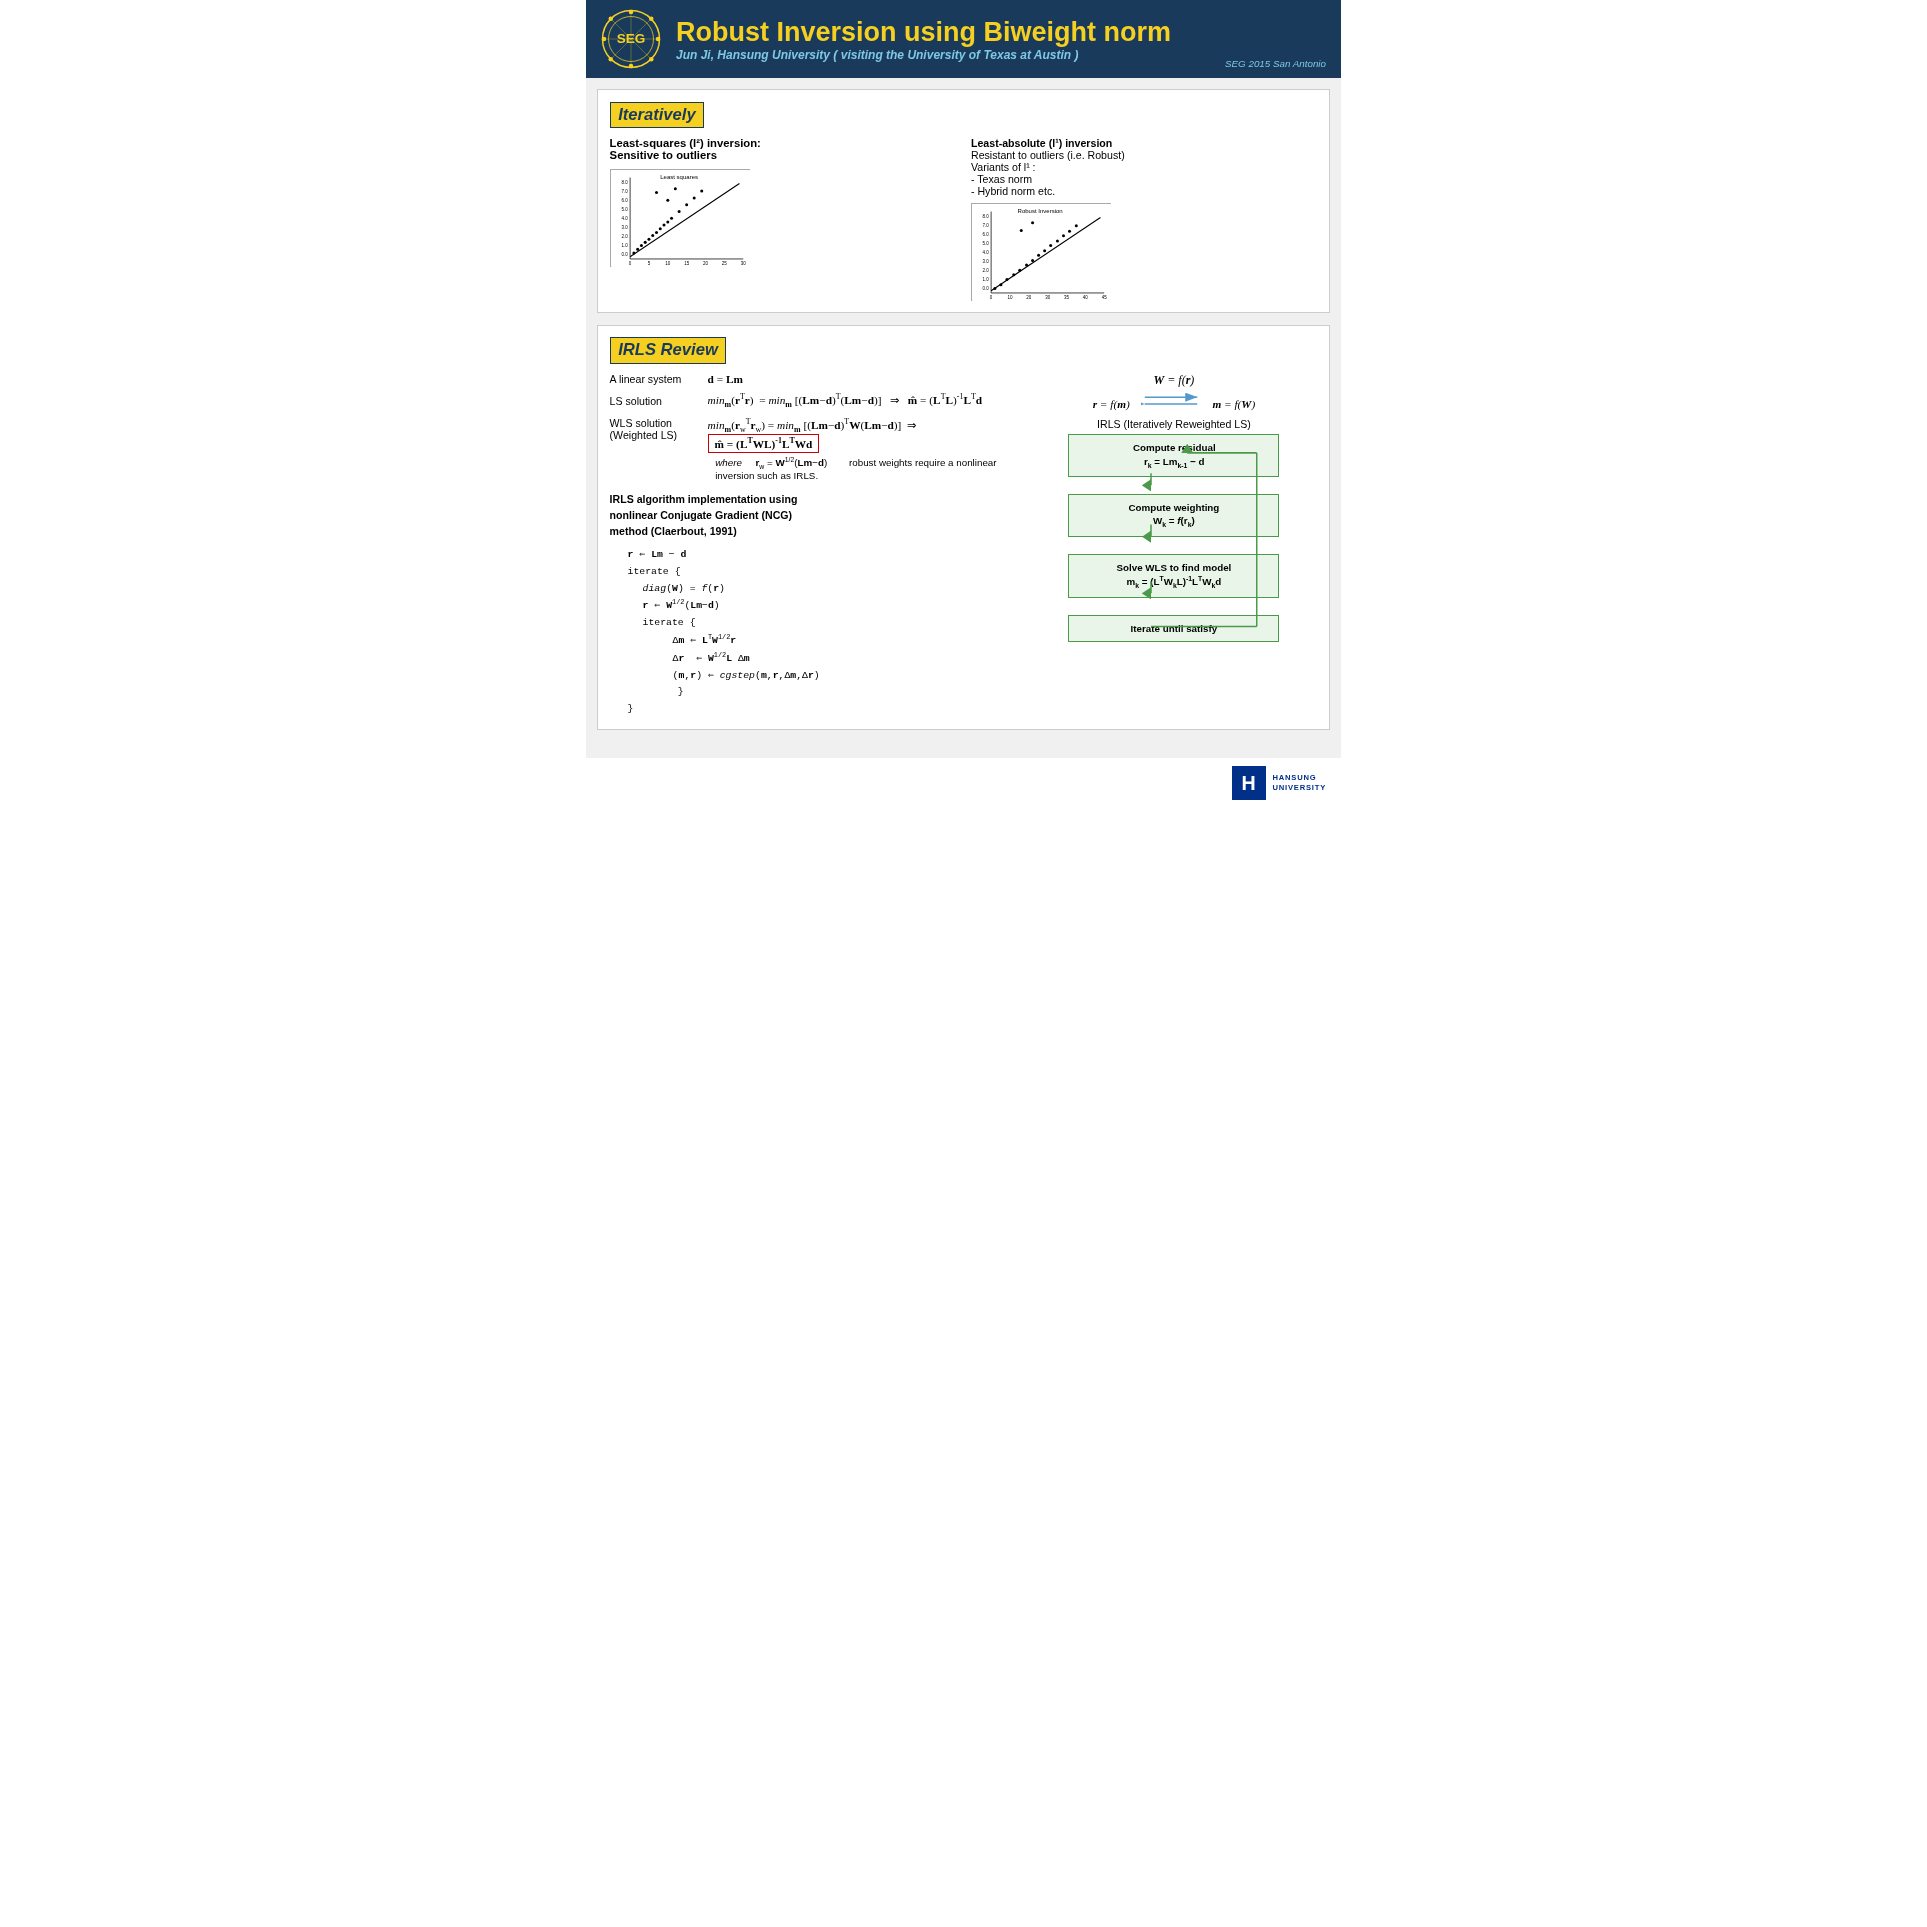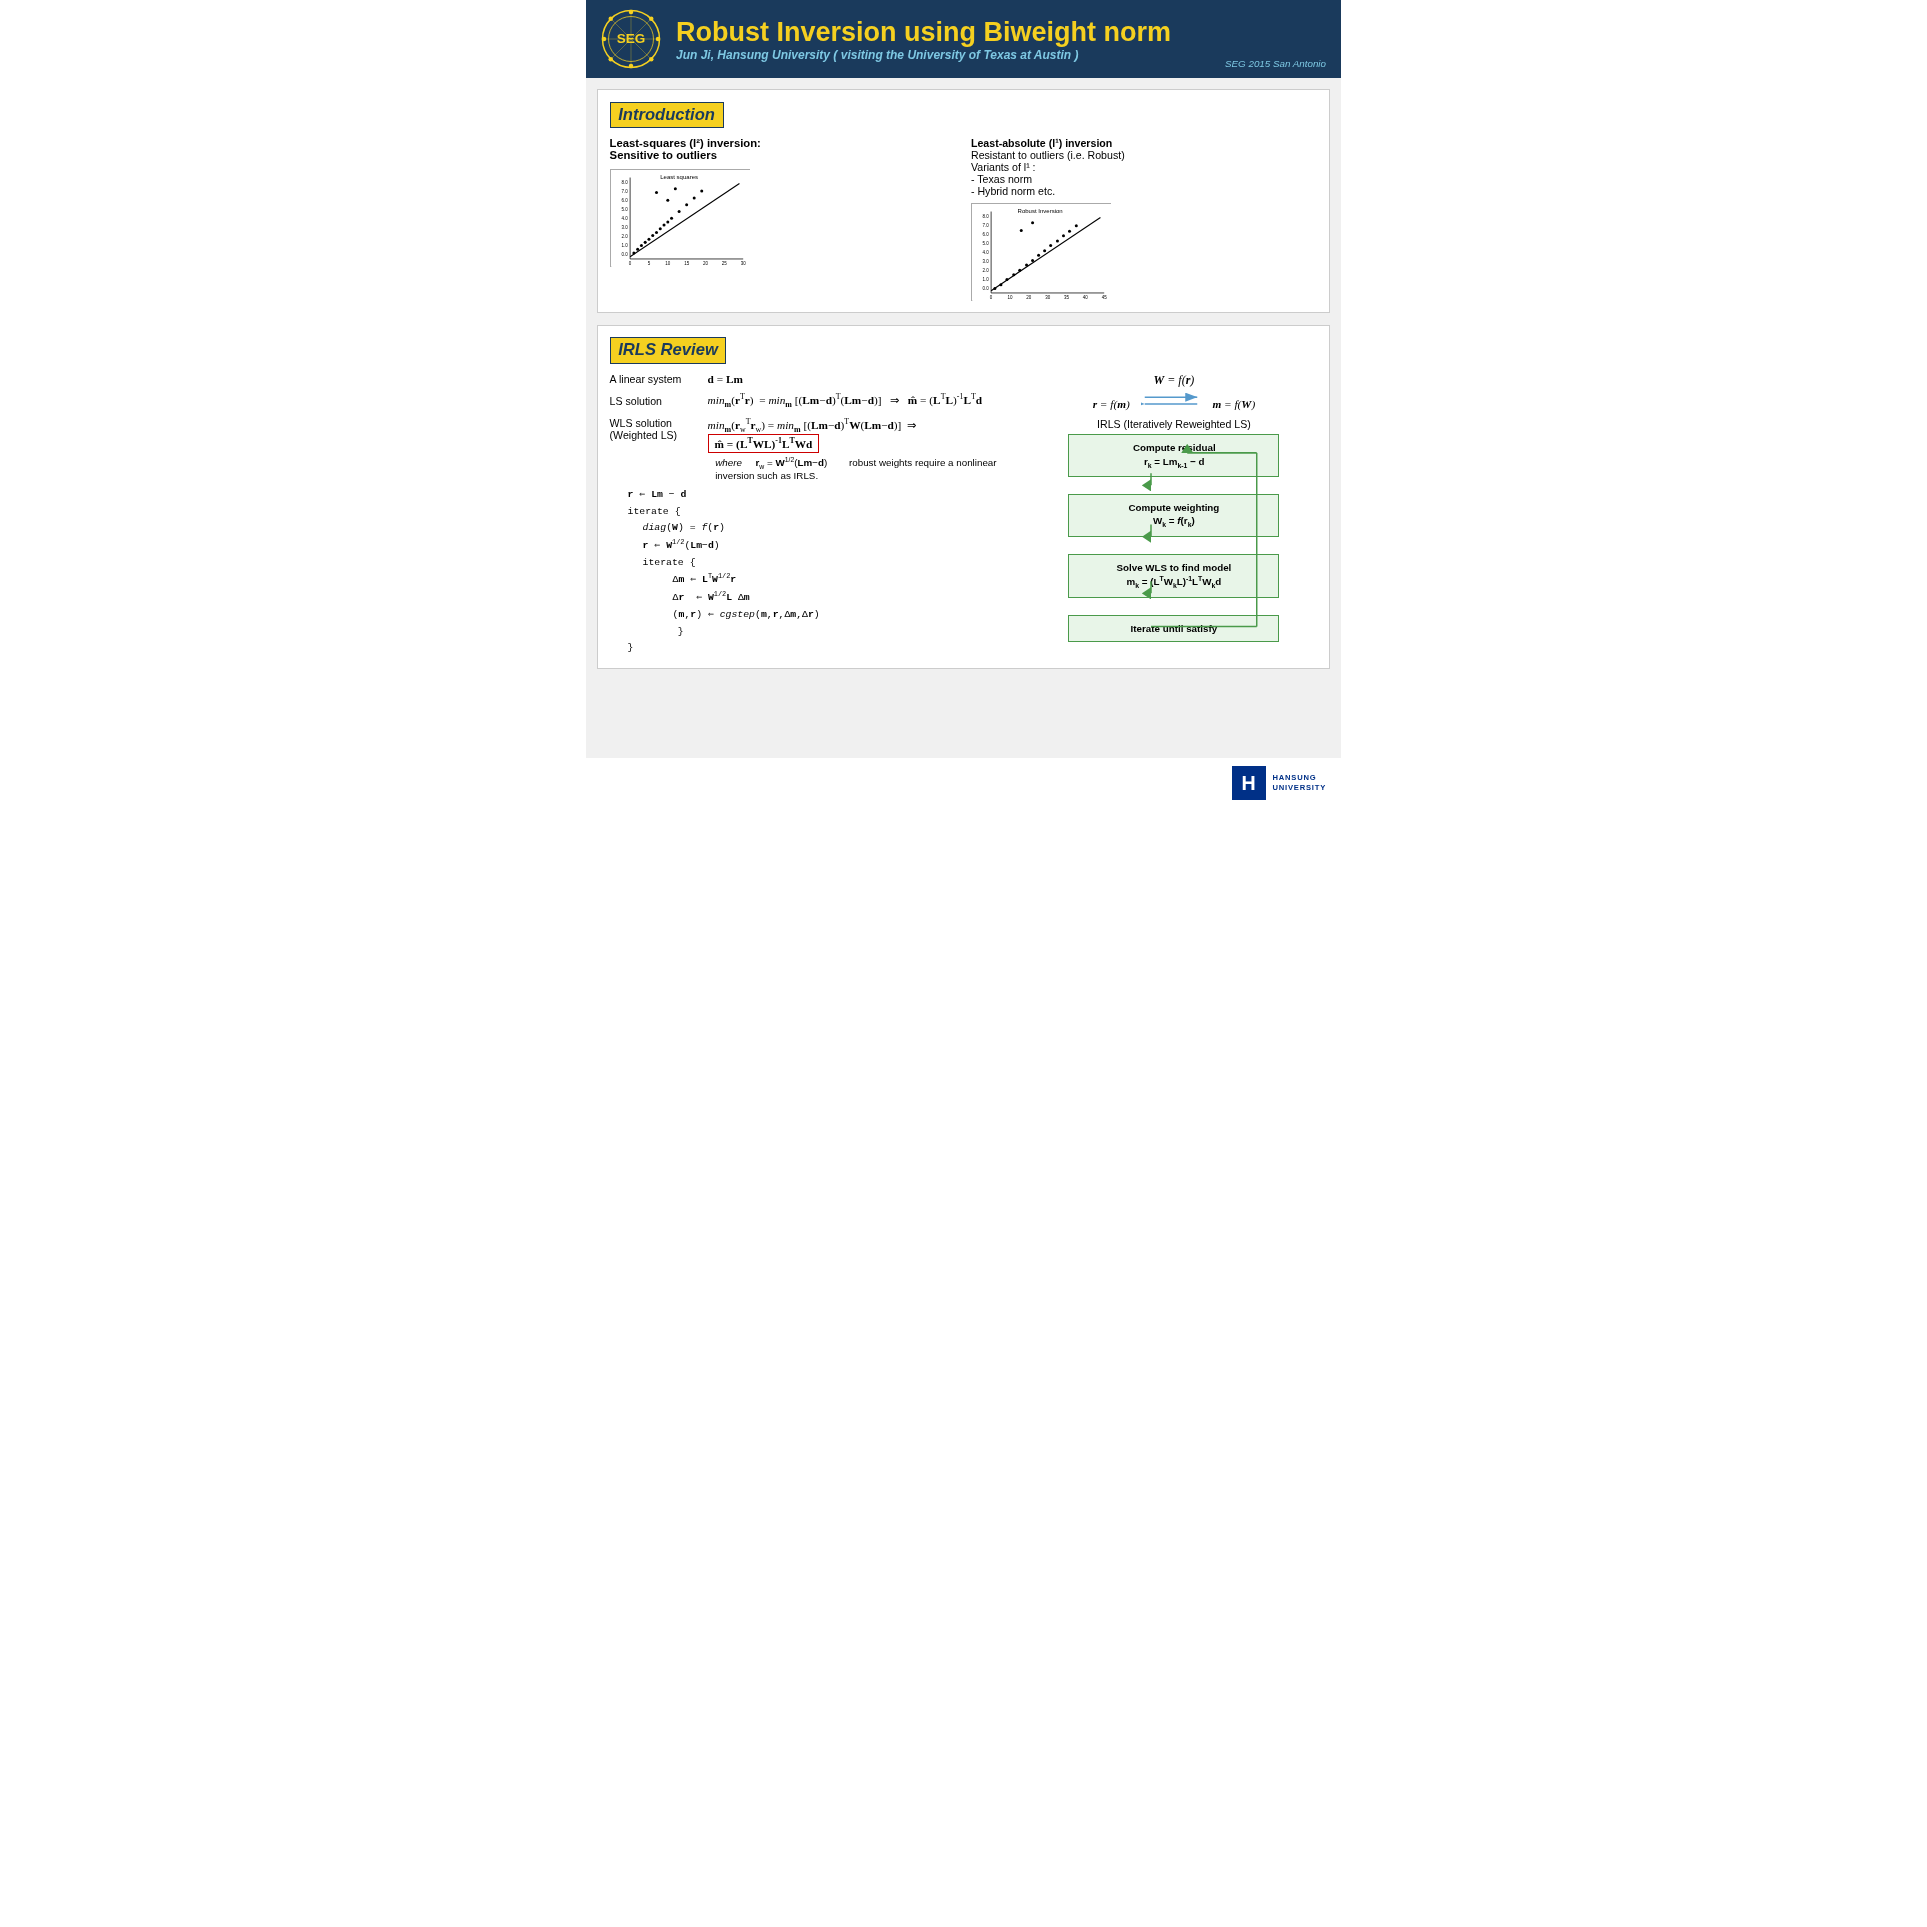--- a/index.html
+++ b/index.html
@@ -225,21 +225,21 @@
   <div class="header-text">
     <div class="header-title">Robust Inversion using Biweight norm</div>
     <div class="header-subtitle">Jun Ji, Hansung University ( visiting the University of Texas at Austin )</div>
   </div>
   <div class="header-location">SEG 2015 San Antonio</div>
 </div>
 
 <div class="main-content">
 
   <div class="section-box">
-    <div class="section-title">Introduction</div>
+    <div class="section-title">Iteratively</div>
     <div class="intro-content">
 
       <div class="intro-left">
         <div class="intro-left-text">
           <span>Least-squares (l²) inversion:</span><br>
           <span>Sensitive to outliers</span>
         </div>
 
         <div class="chart-container">
           <svg width="140" height="98" viewBox="0 0 185 130">
@@ -400,20 +400,25 @@
                   <b>r</b><sub>w</sub> = <b>W</b><sup>1/2</sup>(<b>Lm</b>−<b>d</b>)
                   &nbsp;&nbsp;&nbsp;&nbsp;&nbsp;&nbsp;
                   <span>robust weights require a nonlinear inversion such as IRLS.</span>
                 </div>
               </td>
             </tr>
           </tbody>
             </table>
         </div>
 
+        <div class="algo-text">
+          <span>IRLS algorithm implementation using</span><br>
+          <span>nonlinear Conjugate Gradient (NCG)</span><br>
+          <span>method (Claerbout, 1991)</span>
+        </div>
 
         <div class="algo-code">
           <div><b>r</b> ⇐ <b>Lm</b> − <b>d</b></div>
           <div>iterate {</div>
           <div class="indent1"><i>diag</i>(<b>W</b>) = <i>f</i>(<b>r</b>)</div>
           <div class="indent1"><b>r</b> ⇐ <b>W</b><sup>1/2</sup>(<b>Lm</b>−<b>d</b>)</div>
           <div class="indent1">iterate {</div>
           <div class="indent3">Δ<b>m</b> ⇐ <b>L</b><sup>T</sup><b>W</b><sup>1/2</sup><b>r</b></div>
           <div class="indent3">Δ<b>r</b> &nbsp;⇐ <b>W</b><sup>1/2</sup><b>L</b> Δ<b>m</b></div>
           <div class="indent3">(<b>m</b>,<b>r</b>) ⇐ <i>cgstep</i>(<b>m</b>,<b>r</b>,Δ<b>m</b>,Δ<b>r</b>)</div>

